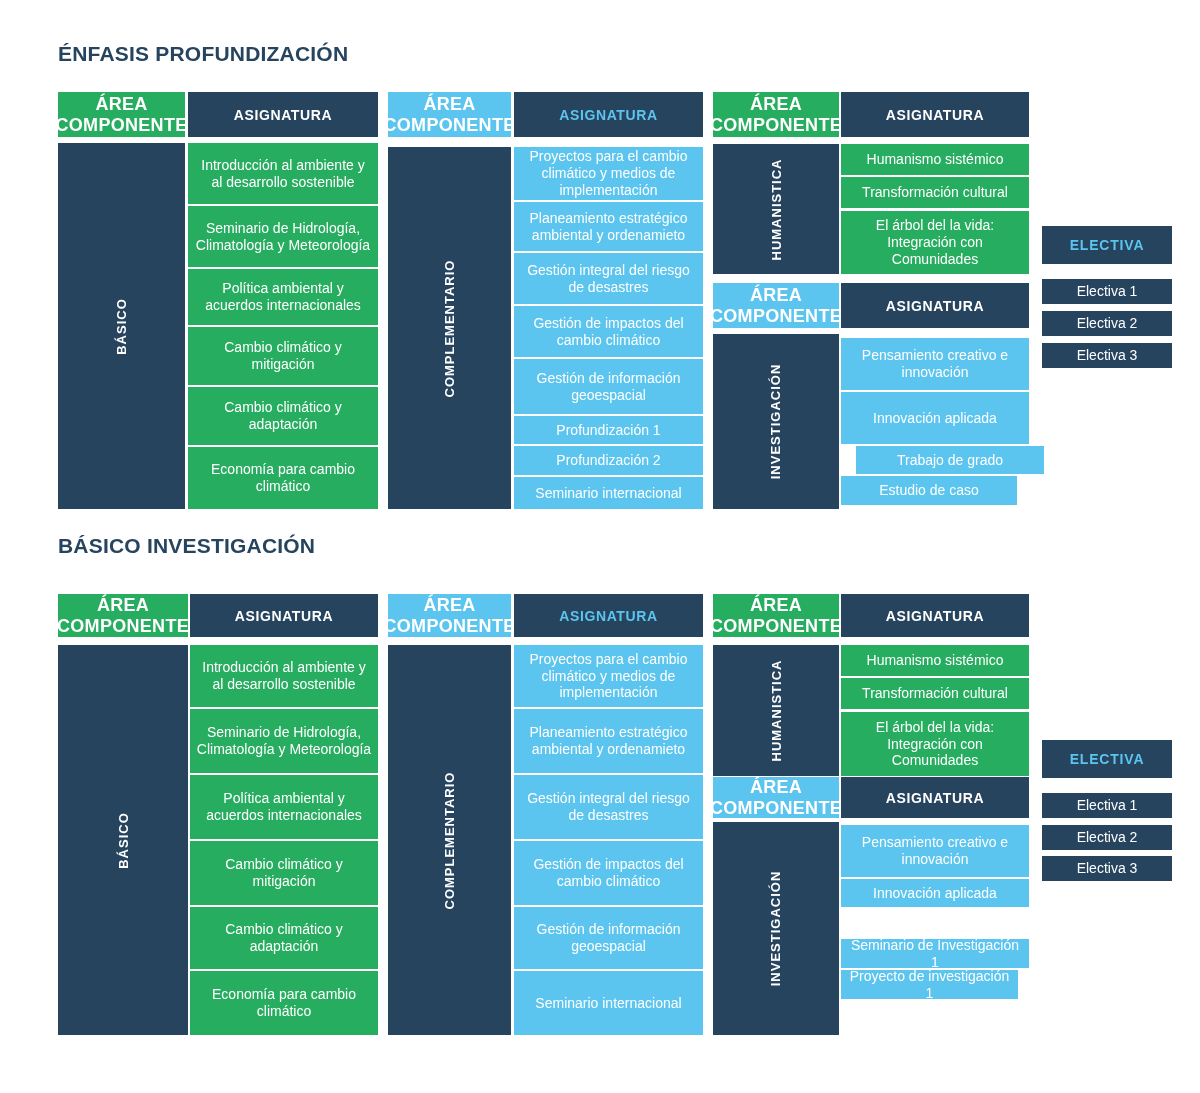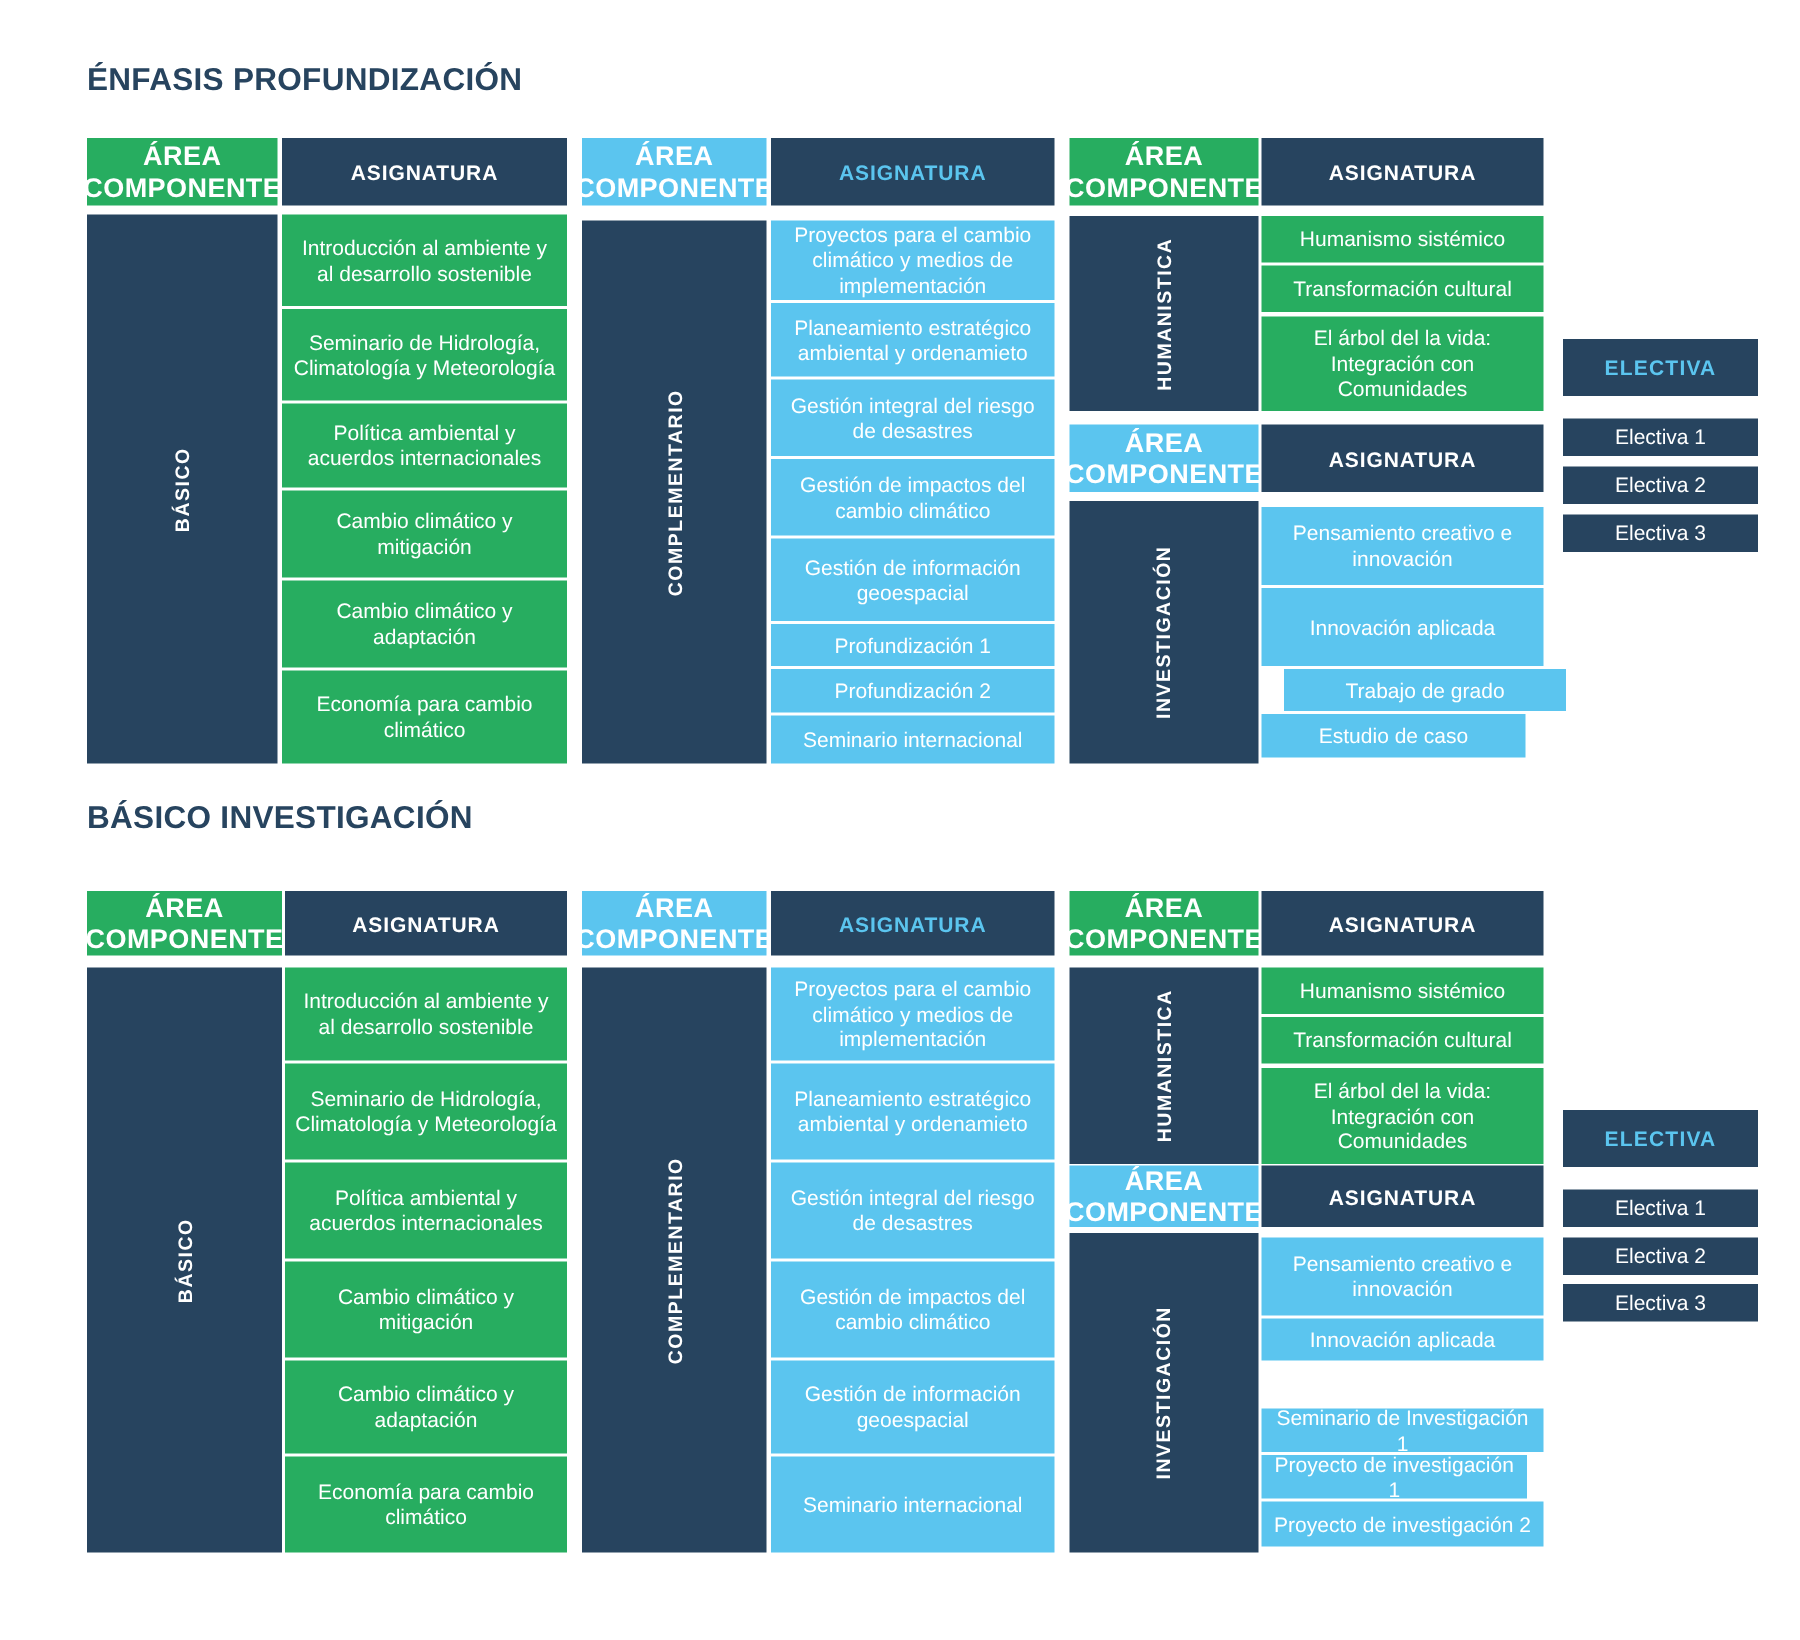--- a/index.html
+++ b/index.html
@@ -223,20 +223,19 @@
   <div class="block hdr-sub" style="left:841px;top:777px;width:188px;height:41px;">ASIGNATURA</div>
 
   <div class="block sidebar" style="left:713px;top:822px;width:126px;height:213px;">
     <span>INVESTIGACIÓN</span>
   </div>
 
   <div class="block cell blue" style="left:841px;top:825px;width:188px;height:52px;">Pensamiento creativo e innovación</div>
   <div class="block cell blue" style="left:841px;top:879px;width:188px;height:28px;">Innovación aplicada</div>
   <div class="block cell blue" style="left:841px;top:939px;width:188px;height:29px;">Seminario de Investigación 1</div>
   <div class="block cell blue" style="left:841px;top:970px;width:177px;height:29px;">Proyecto de investigación 1</div>
-  <div class="block cell blue" style="left:841px;top:1001px;width:188px;height:30px;">Proyecto de investigación 2</div>
 
   <div class="block elective-head" style="left:1042px;top:740px;width:130px;height:38px;">ELECTIVA</div>
   <div class="block cell navy" style="left:1042px;top:793px;width:130px;height:25px;">Electiva 1</div>
   <div class="block cell navy" style="left:1042px;top:825px;width:130px;height:25px;">Electiva 2</div>
   <div class="block cell navy" style="left:1042px;top:856px;width:130px;height:25px;">Electiva 3</div>
 
 </div>
 
 </body></html>

